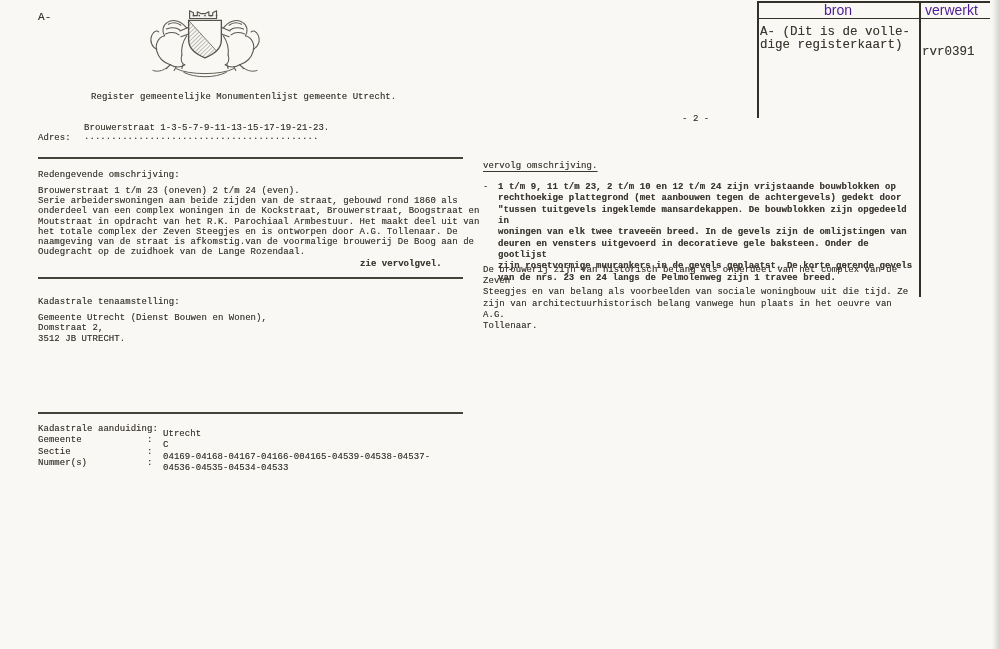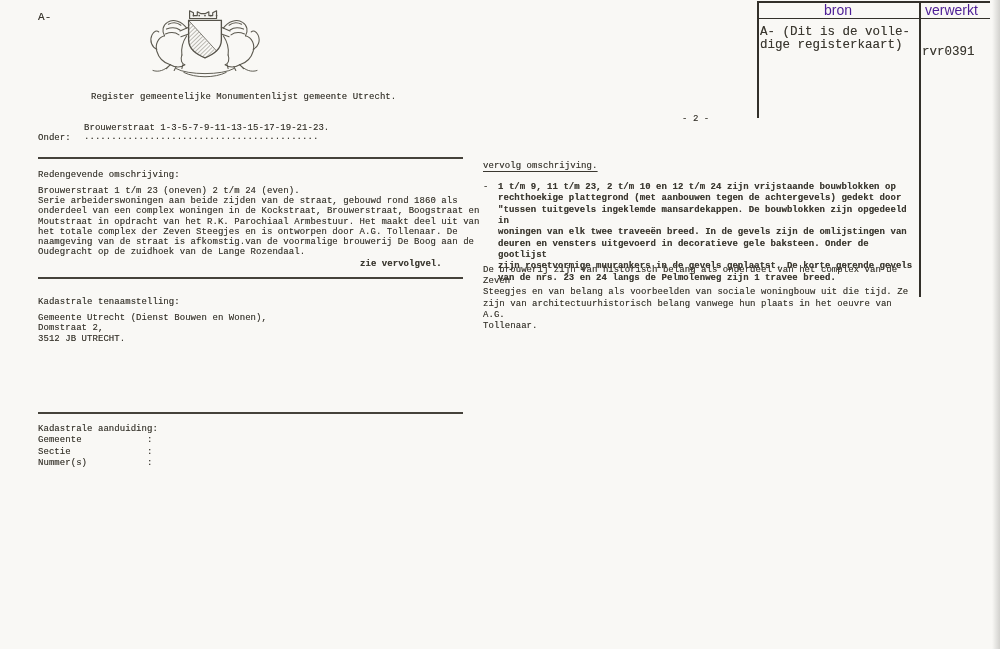--- a/index.html
+++ b/index.html
@@ -69,21 +69,21 @@
         <path d="M38 70 C50 76 70 76 82 70"></path>
         <path d="M24 62 C18 68 12 70 6 68"></path>
         <path d="M96 62 C102 68 108 70 114 68"></path>
       </g>
     </svg>
   </div>
 
   <div class="abs tw" style="left:91px;top:92px;">Register gemeentelijke Monumentenlijst gemeente Utrecht.</div>
 
   <div class="abs tw" style="left:84px;top:123px;text-align:right;">Brouwerstraat 1-3-5-7-9-11-13-15-17-19-21-23.</div>
-  <div class="abs tw" style="left:38px;top:133px;">Onder:</div>
+  <div class="abs tw" style="left:38px;top:133px;">Adres:</div>
   <div class="abs tw" style="left:84px;top:132px;">...........................................</div>
 
   <div class="rule" style="left:38px;top:157px;width:425px;"></div>
 
   <div class="abs tw" style="left:38px;top:170px;">Redengevende omschrijving:</div>
   <div class="abs tw" style="left:38px;top:186px;width:450px;">Brouwerstraat 1 t/m 23 (oneven) 2 t/m 24 (even).
 Serie arbeiderswoningen aan beide zijden van de straat, gebouwd rond 1860 als
 onderdeel van een complex woningen in de Kockstraat, Brouwerstraat, Boogstraat en
 Moutstraat in opdracht van het R.K. Parochiaal Armbestuur. Het maakt deel uit van
 het totale complex der Zeven Steegjes en is ontworpen door A.G. Tollenaar. De
@@ -97,20 +97,24 @@
   <div class="abs tw" style="left:38px;top:313px;line-height:10.4px;">Gemeente Utrecht (Dienst Bouwen en Wonen),
 Domstraat 2,
 3512 JB UTRECHT.</div>
 
   <div class="rule" style="left:38px;top:412px;width:425px;"></div>
 
   <div class="abs tw pre" style="left:38px;top:424px;line-height:11.4px;">Kadastrale aanduiding:
 Gemeente            :
 Sectie              :
 Nummer(s)           :</div>
+  <div class="abs tw pre" style="left:163px;top:429px;line-height:11.4px;">Utrecht
+C
+04169-04168-04167-04166-004165-04539-04538-04537-
+04536-04535-04534-04533</div>
 
   <div class="abs tw" style="left:682px;top:114px;">- 2 -</div>
 
   <div class="abs tw underlined" style="left:483px;top:161px;text-align:center;">vervolg omschrijving.</div>
   <div class="abs tw rcol" style="left:483px;top:182px;">-</div>
   <div class="abs tw rcol" style="left:498px;top:182px;width:420px;font-weight:bold;">1 t/m 9, 11 t/m 23, 2 t/m 10 en 12 t/m 24 zijn vrijstaande bouwblokken op
 rechthoekige plattegrond (met aanbouwen tegen de achtergevels) gedekt door
 "tussen tuitgevels ingeklemde mansardekappen. De bouwblokken zijn opgedeeld in
 woningen van elk twee traveeën breed. In de gevels zijn de omlijstingen van
 deuren en vensters uitgevoerd in decoratieve gele baksteen. Onder de gootlijst

